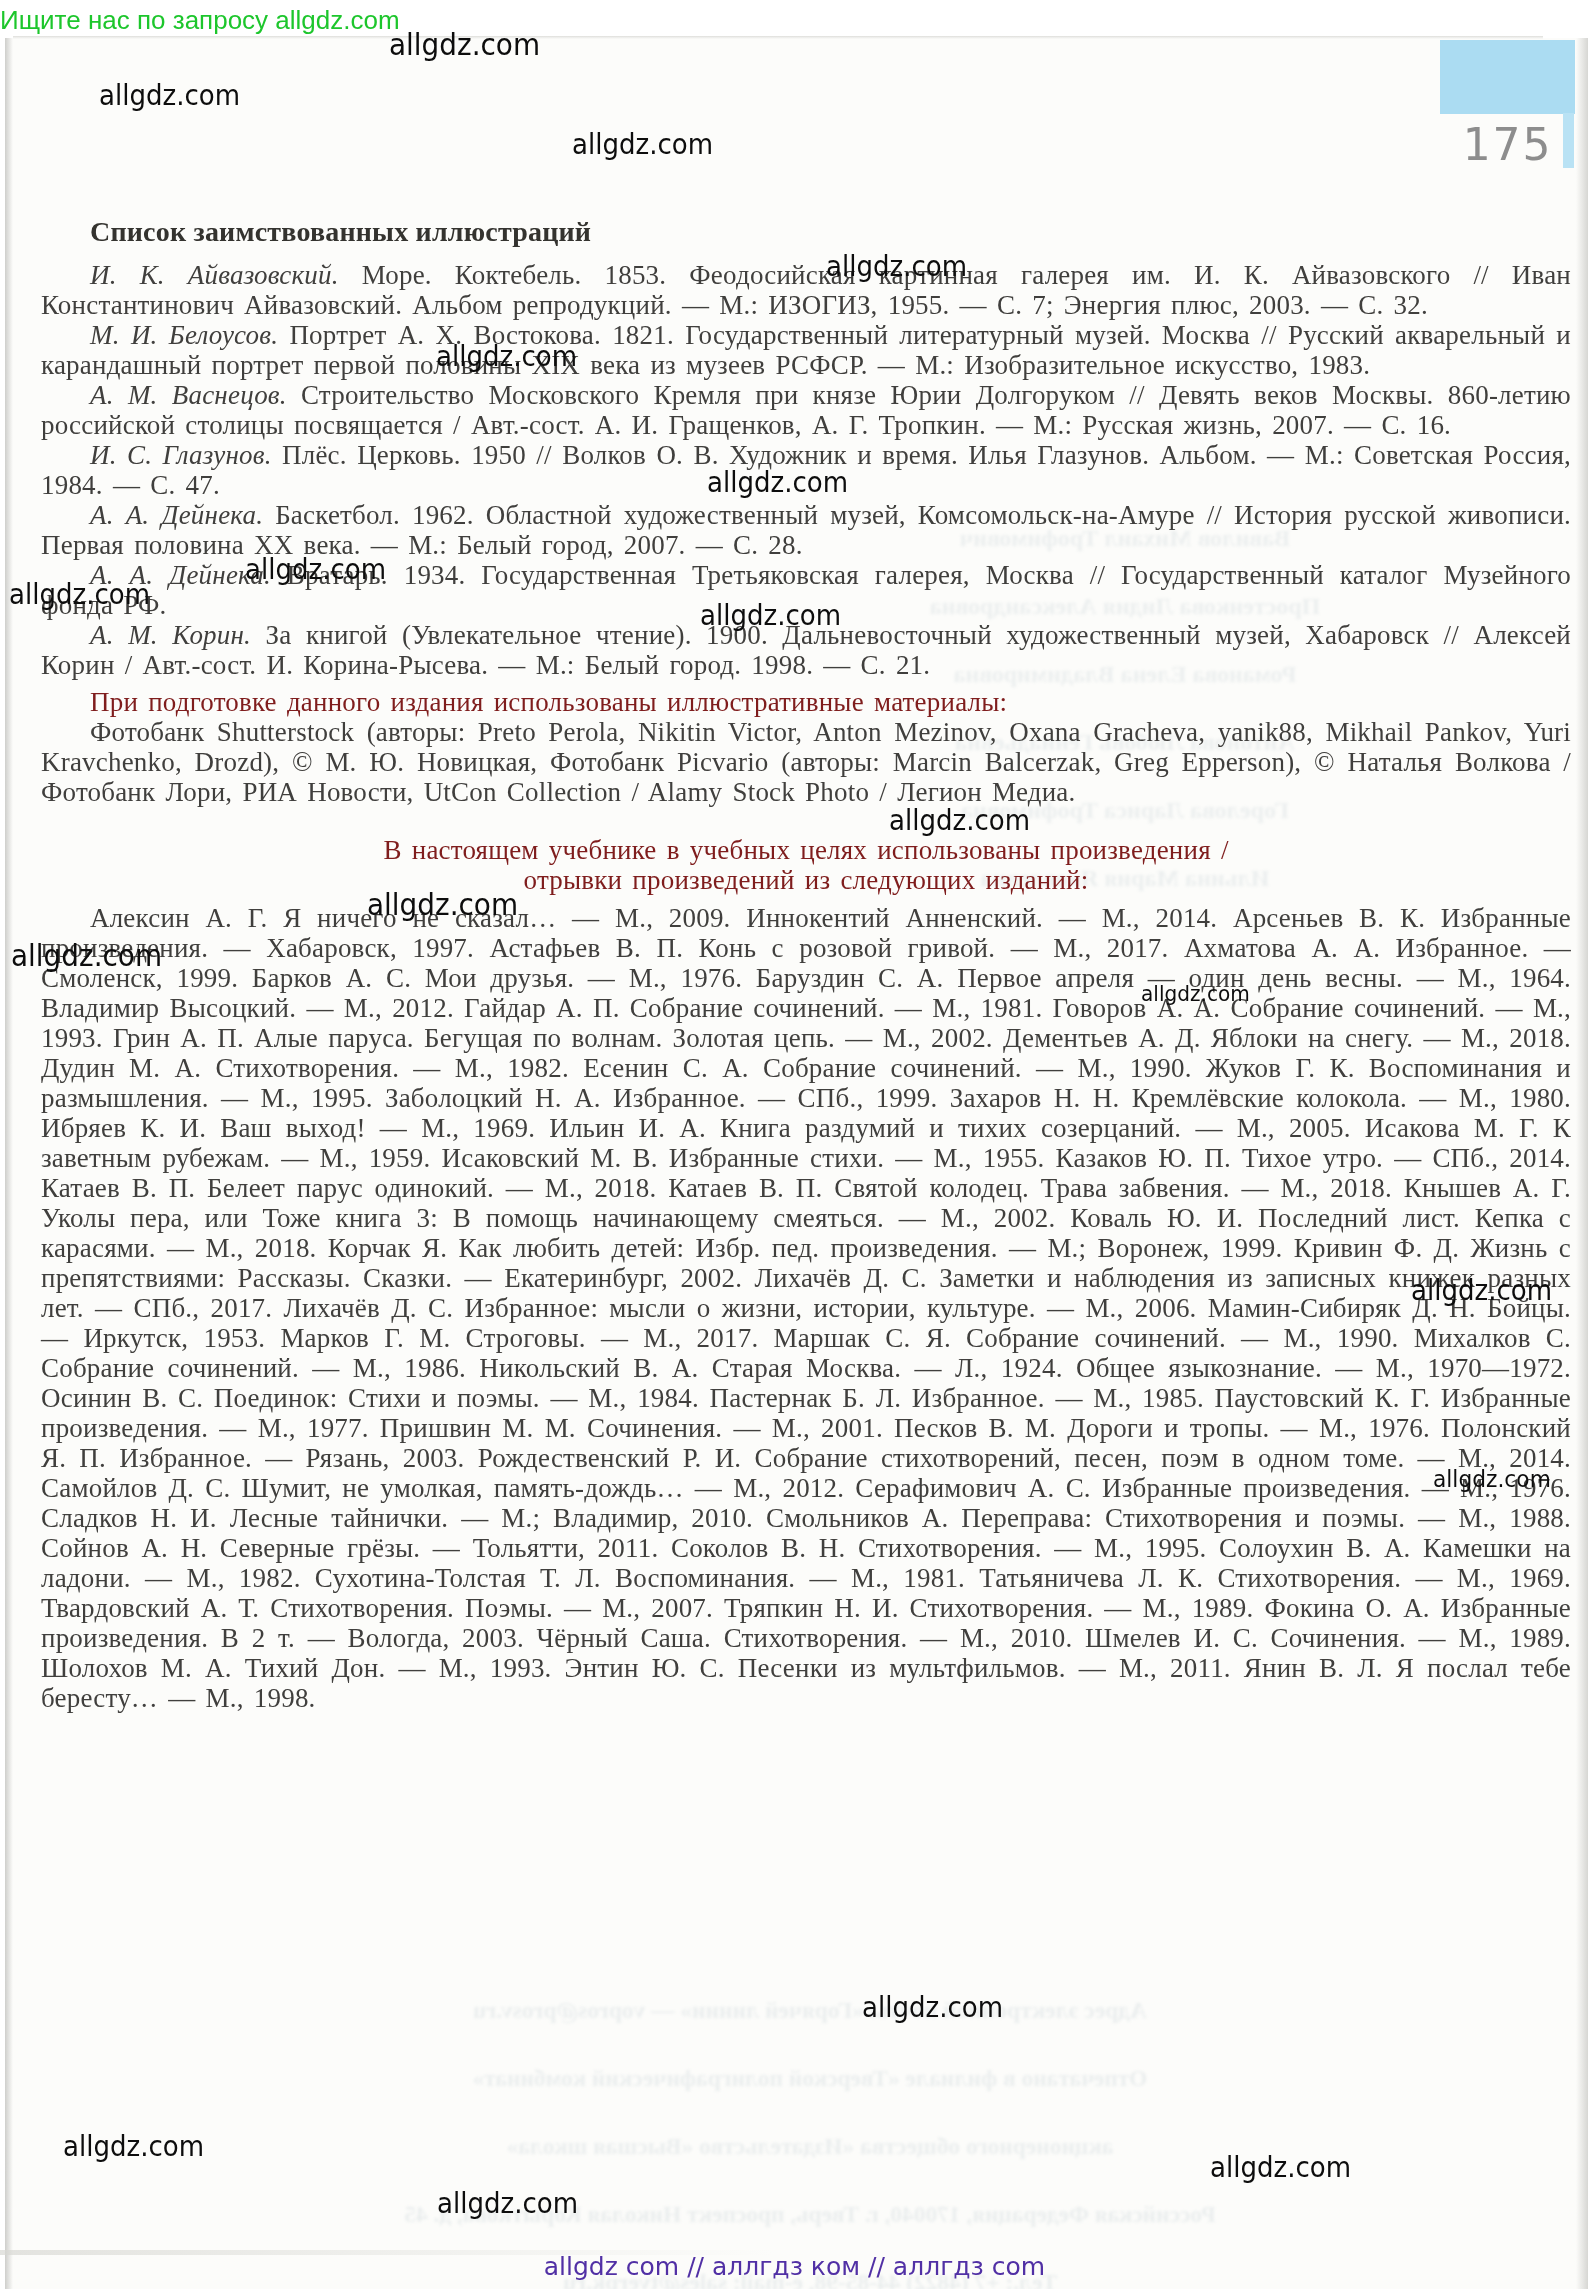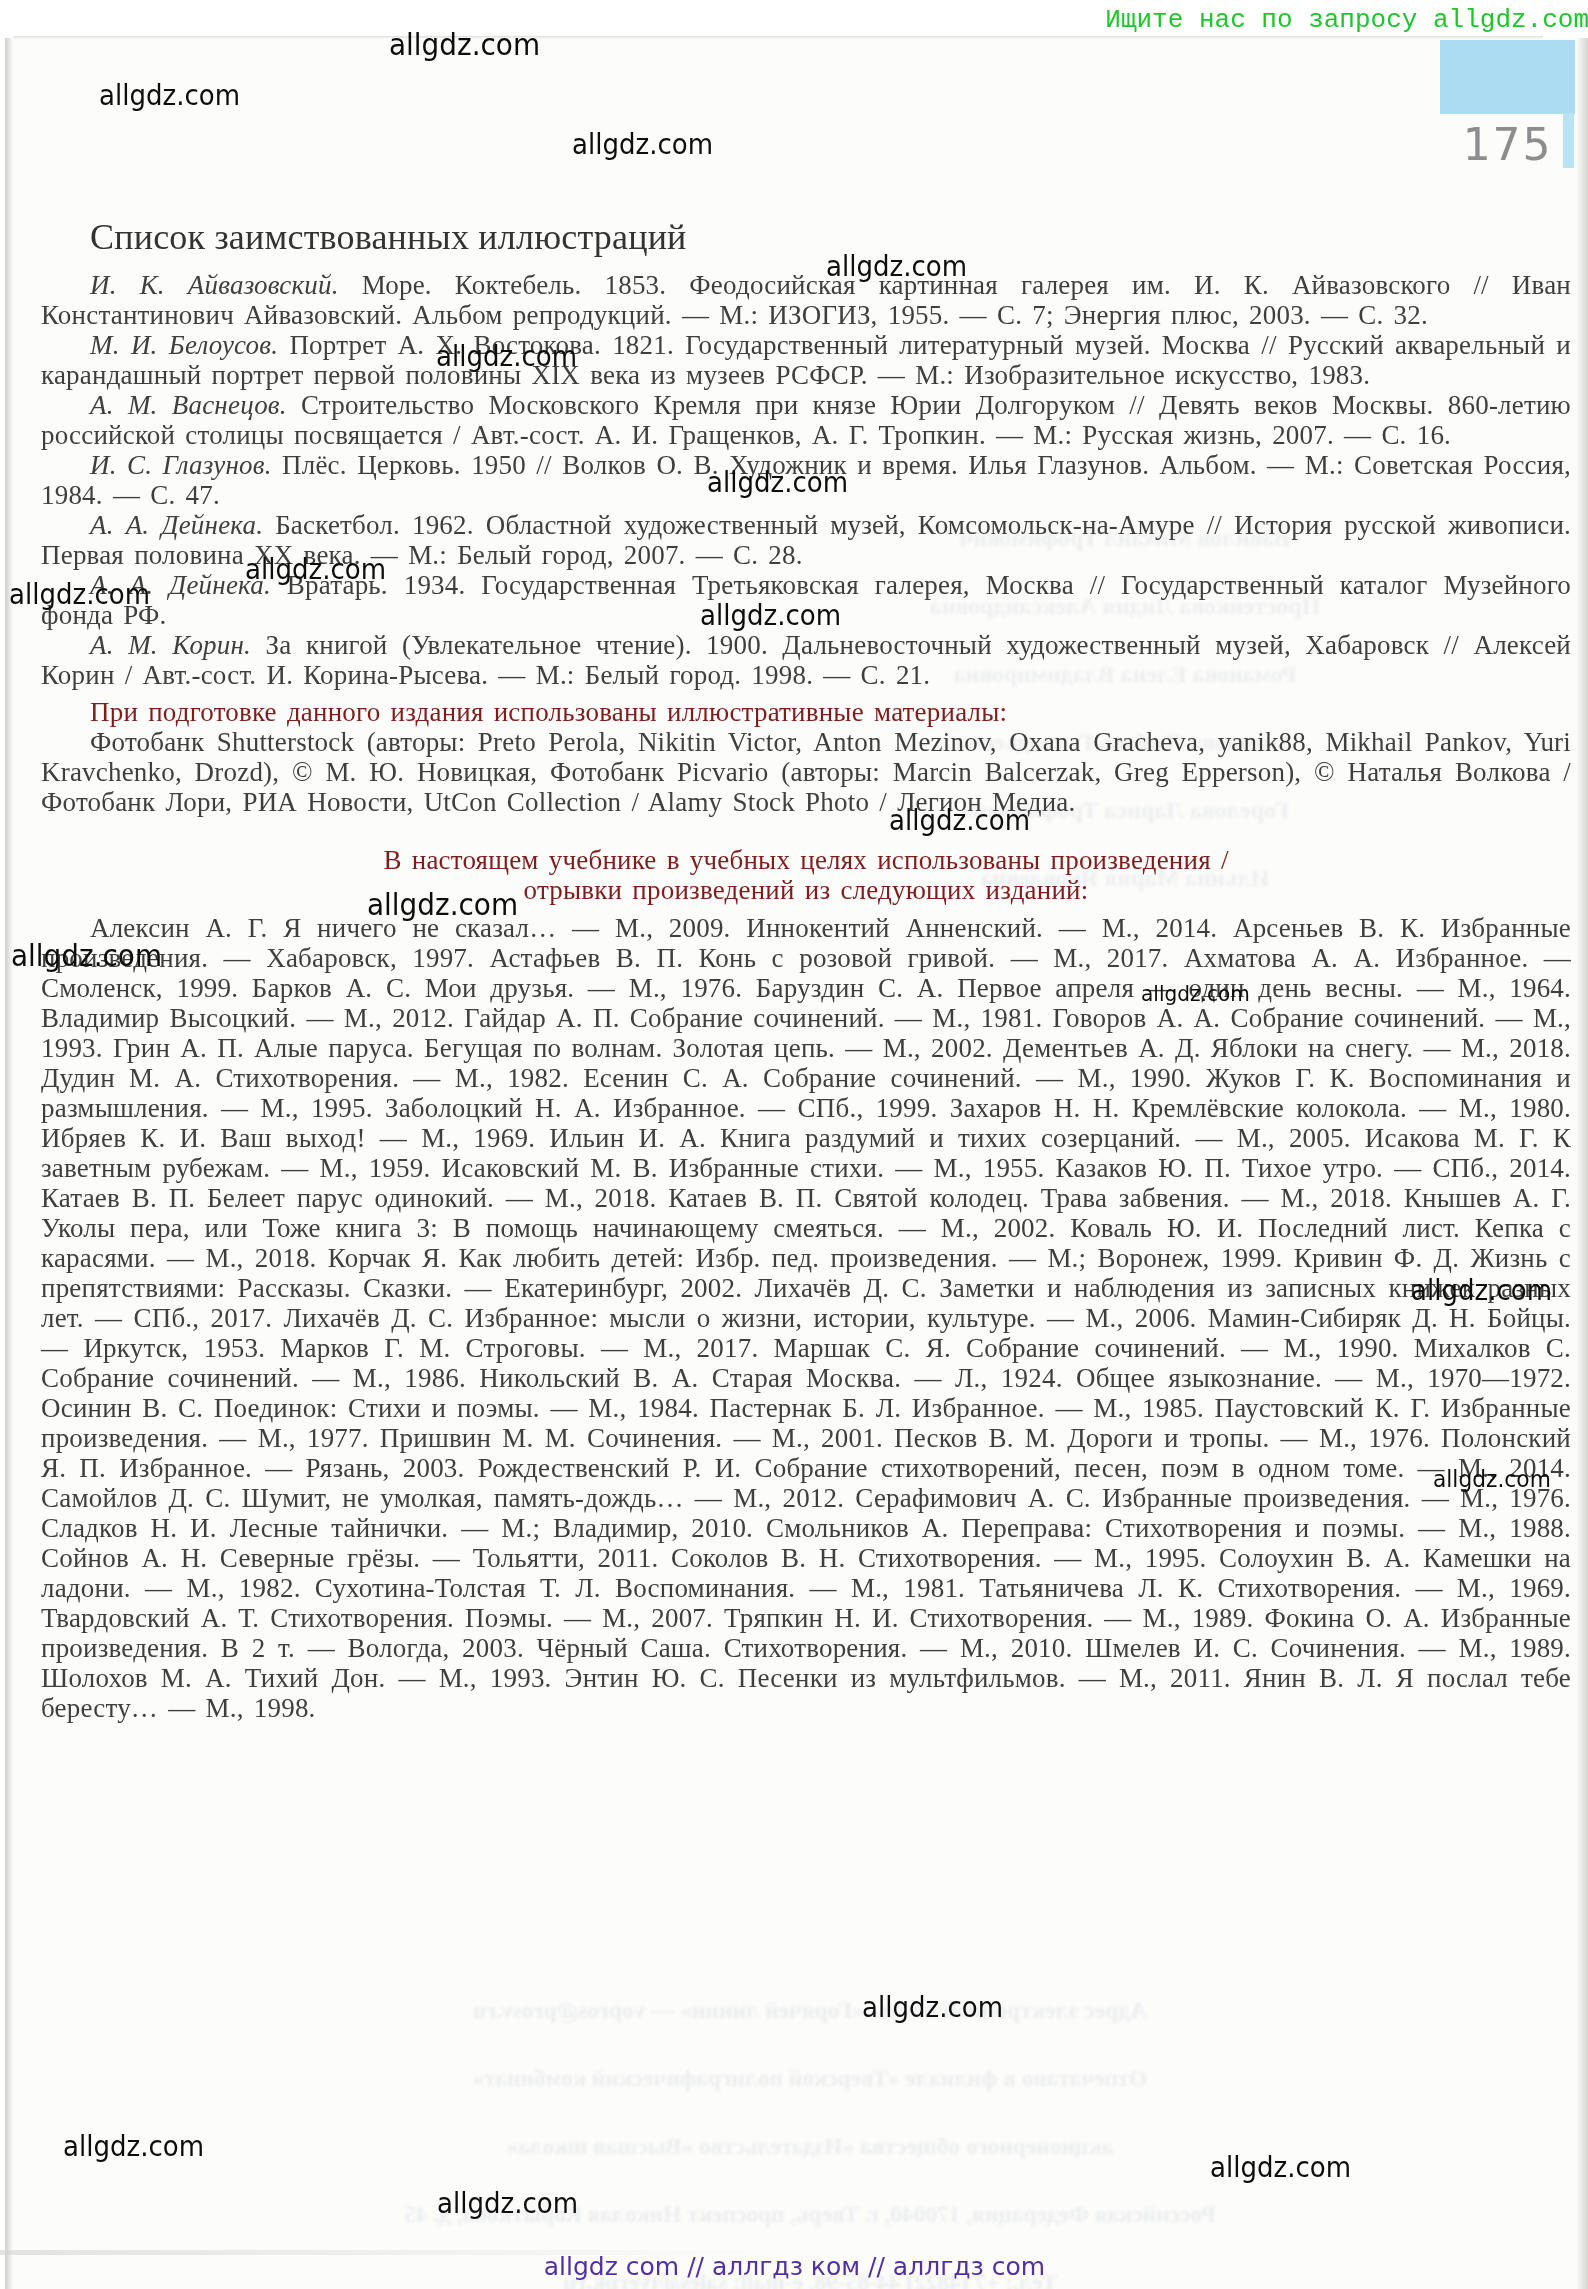--- a/index.html
+++ b/index.html
@@ -4,22 +4,22 @@
 <style>
   html,body{margin:0;padding:0;}
   body{
     width:1589px;height:2290px;position:relative;background:#ffffff;
     font-family:"Liberation Serif",serif;overflow:hidden;
   }
   .canvas{position:absolute;left:0;top:0;width:1589px;height:2290px;overflow:hidden;background:#ffffff;}
 
   
   .promo-banner{
-    position:absolute;top:4.5px;left:0;width:100%;text-align:right;
-    font-family:Liberation Mono, monospace;font-size:26px;color:#1dc62c;
+    position:absolute;top:4.5px;left:0;width:100%;text-align:left;
+    font-family:Liberation Sans, sans-serif;font-size:26px;color:#1dc62c;
     letter-spacing:0px;z-index:6;
   }
 
   
   .page-surface{position:absolute;left:5.4px;top:38px;right:0;bottom:0;background:#fcfcfa;z-index:0;}
   .edge-top{position:absolute;left:12.6px;top:36px;width:1530px;height:2.7px;
     background:linear-gradient(#dededa,rgba(255,255,255,0));z-index:1;}
   .edge-left{position:absolute;left:4.5px;top:38px;width:8px;height:2252px;
     background:linear-gradient(90deg,#a9a9a5,rgba(252,252,250,0));opacity:.55;z-index:1;}
   .edge-right{position:absolute;right:0;top:38px;width:13.5px;height:2252px;
@@ -44,21 +44,21 @@
 
   
   .content{position:absolute;left:41px;top:216px;width:1530px;z-index:2;color:#403f3d;}
   .content p{margin:0;}
   .body-text{
     font-size:27px;line-height:30px;text-align:justify;
     letter-spacing:0.2px;word-spacing:3.2px;
   }
   .indent{text-indent:49px;}
   .section-title{
-    font-size:36px;font-weight:normal;color:#34332f;margin:0 0 11.7px 49px;
+    font-size:28px;font-weight:bold;color:#34332f;margin:0 0 11.7px 49px;
     letter-spacing:0.2px;
   }
   .entry i{font-style:italic;}
   .bold{font-weight:normal;color:#7f1d1d;}
   .mt8{margin-top:7.2px !important;}
   .center{text-align:center;text-indent:0;}
   .editions-head{margin-top:28px !important;}
   .editions-head2{margin-top:0 !important;}
   .editions-body{margin-top:8px !important;}
 

